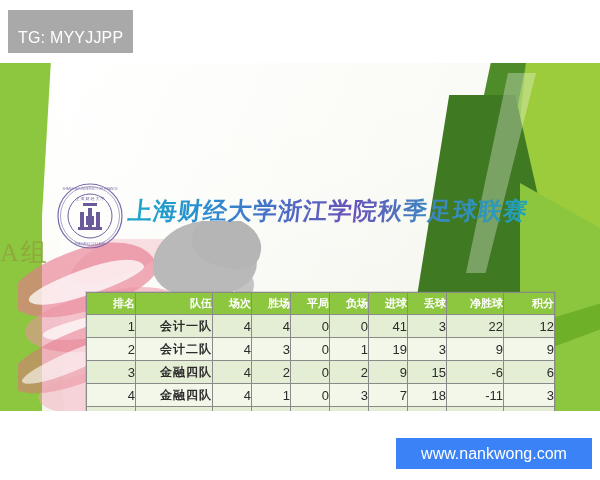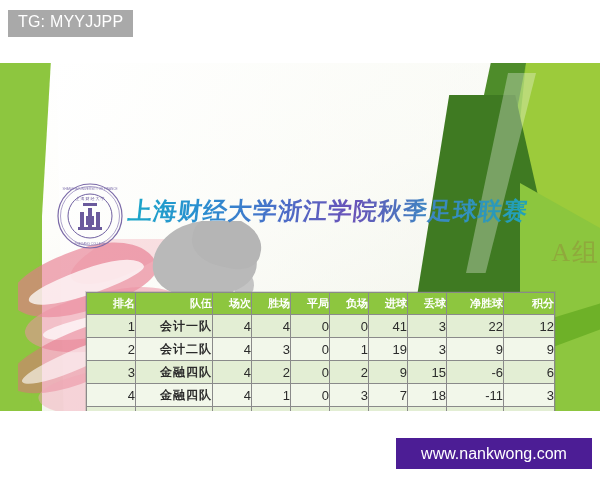--- a/index.html
+++ b/index.html
@@ -7,30 +7,30 @@
     width:600px;height:480px;background:#ffffff;overflow:hidden;
     font-family:"Liberation Sans","DejaVu Sans",sans-serif;
     position:relative;
   }
 
   
   #tg-badge{
     position:absolute;left:8px;top:10px;
     background:#a9a9a9;color:#ffffff;
     font-size:16px;line-height:1;
-    padding:4px 10px 7px 10px;
+    padding:20px 10px 7px 10px;
     letter-spacing:0.2px;
     z-index:40;
   }
 
   
   #watermark{
     position:absolute;left:396px;top:438px;
     width:196px;height:31px;
-    background:#4c1d95;color:#ffffff;
+    background:#3b82f6;color:#ffffff;
     font-size:16px;line-height:31px;
     text-align:center;
     z-index:40;
   }
 
   
   #slide{
     position:absolute;left:0;top:63px;
     width:600px;height:348px;
     overflow:hidden;
@@ -136,21 +136,21 @@
     font-size:24px;font-weight:bold;
     letter-spacing:1px;
     white-space:nowrap;
     background:linear-gradient(90deg,#1aa7c8 0%,#2a8fd0 18%,#4a6ec8 38%,#6a52b8 56%,#3f84c2 74%,#1fa3b8 100%);
     -webkit-background-clip:text;background-clip:text;
     color:transparent;-webkit-text-fill-color:transparent;
     transform:skewX(-6deg);
   }
   #group-title{
     position:absolute;left:0;top:172px;width:600px;
-    text-align:right;
+    text-align:left;
     font-family:"Liberation Serif","DejaVu Serif",serif;
     font-size:26px;font-weight:normal;
     color:#8fa93c;
     letter-spacing:2px;
   }
 
   
   #standings{
     position:absolute;left:86px;top:229px;
     border-collapse:collapse;

